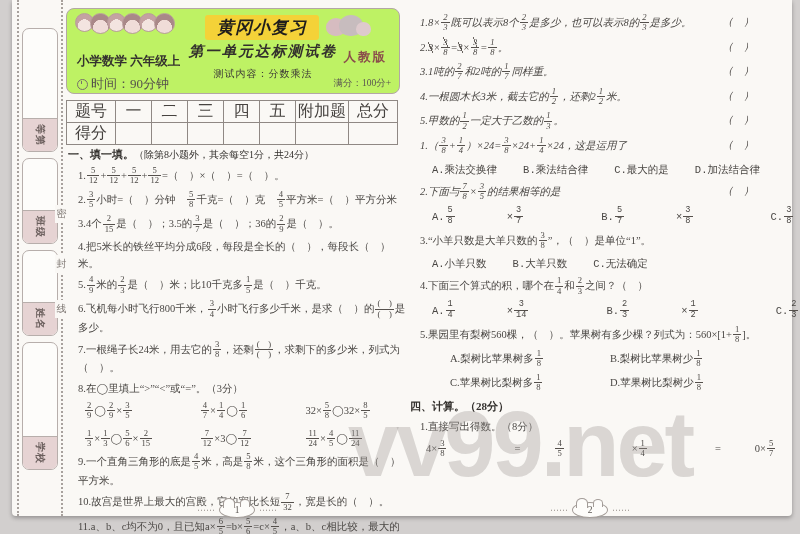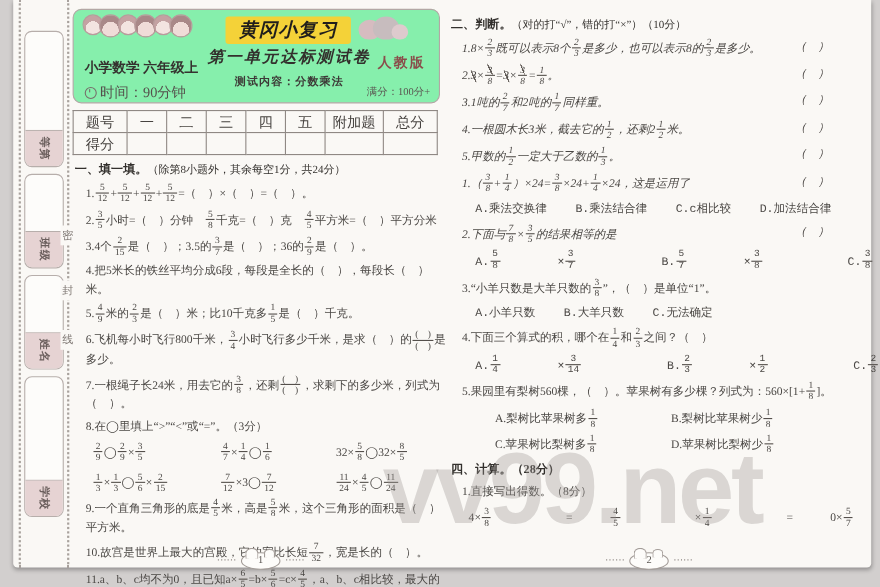--- a/index.html
+++ b/index.html
@@ -13,45 +13,45 @@
   .seal-line.l2{left:49px;}
   .side-box{position:absolute;left:10px;width:34px;border:1px solid #b7aeab;border-radius:7px;
             background:#fdfcfa;display:flex;flex-direction:column;justify-content:flex-end;}
   .side-label{height:32px;background:#e6d3d3;border-top:1px solid #b7aeab;border-radius:0 0 6px 6px;
               display:flex;align-items:center;justify-content:center;}
   .side-label span{transform:rotate(90deg);font-size:10px;font-weight:bold;color:#6b5f5d;white-space:nowrap;letter-spacing:1px;}
   .seal-char{position:absolute;left:43px;width:13px;text-align:center;font-size:10px;color:#7d7672;
              background:#faf8f5;padding:2px 0;}
   
   .header-box{position:absolute;left:54px;top:8px;width:332px;height:84px;border:1px solid #b3a7a5;
-              border-radius:8px;background:#86efac;}
+              border-radius:8px;background:#bef264;}
   .kids{position:absolute;left:8px;top:4px;display:flex;}
   .kid{width:17px;height:17px;border-radius:50%;margin-right:-4px;border:1px solid #b89c9c;
        background:radial-gradient(circle at 50% 70%, #f3e4e0 45%, #c4a2a2 46%);}
   .kid:nth-child(2n){background:radial-gradient(circle at 50% 70%, #f0dcd8 45%, #a98888 46%);width:19px;height:19px;}
   .series-title{position:absolute;left:110px;top:6px;width:170px;text-align:center;}
   .series-title .hl{display:inline-block;background:#f4d238;padding:1px 12px;border-radius:3px;
       font-family:"Liberation Sans",sans-serif;font-weight:bold;font-style:italic;font-size:17px;color:#201e1c;letter-spacing:1px;}
   .sub-title{position:absolute;left:96px;top:33px;width:200px;text-align:center;font-weight:bold;
              font-style:italic;font-size:14.5px;color:#33302d;letter-spacing:2px;}
-  .test-content{position:absolute;left:96px;top:58px;width:200px;text-align:center;font-weight:bold;
+  .test-content{position:absolute;left:96px;top:58px;width:200px;text-align:center;font-weight:normal;
                 font-size:10px;color:#3d3a37;letter-spacing:1px;}
   .book-label{position:absolute;left:10px;top:44px;font-weight:bold;font-size:12.5px;color:#35322f;}
   .time-row{position:absolute;left:10px;top:66px;font-size:13px;color:#55504c;display:flex;align-items:center;}
   .clock-icon{display:inline-block;width:9px;height:9px;border:1px solid #776f6b;border-radius:50%;
               margin-right:3px;position:relative;}
   .clock-icon::after{content:"";position:absolute;left:3px;top:1px;width:1px;height:3px;background:#776f6b;}
   .balloons{position:absolute;right:28px;top:6px;}
   .balloon{display:inline-block;width:20px;height:18px;border-radius:50% 50% 46% 46%;margin-left:-7px;}
   .b1{background:#d6bcc0;}.b2{background:#c7bcbe;width:24px;height:21px;}.b3{background:#decacd;width:15px;height:14px;}
   .edition{position:absolute;right:12px;top:40px;font-size:12.5px;font-weight:bold;color:#8a4d4b;letter-spacing:2px;}
   .full-score{position:absolute;right:8px;top:68px;font-size:9.5px;color:#5a5551;}
   
   .score-table{position:absolute;left:54px;top:100px;width:332px;border-collapse:collapse;}
-  .score-table td{border:1px solid #8f8884;height:19px;text-align:center;font-size:13px;color:#474340;padding:0 2px;}
+  .score-table td{border:1px solid #8f8884;height:19px;text-align:center;font-size:16px;color:#474340;padding:0 2px;}
   
   .page-col{position:absolute;font-size:10.5px;line-height:1.55;}
   .left-col{left:56px;top:146px;width:338px;}
   .right-col{left:398px;top:14px;width:360px;}
   .sec-title{font-weight:bold;font-size:11px;color:#33302d;margin-bottom:4px;}
   .sec-title .note{font-weight:normal;font-size:10px;}
   .item{margin:0 0 4.5px 10px;}
   .q8-grid{display:grid;grid-template-columns:1.15fr 1.05fr 1fr;margin:2px 0 4px 16px;row-gap:8px;}
   .tf-item{display:flex;margin:0 16px 5px 10px;font-style:italic;}
   .tf-item .qt{flex:1;padding-right:6px;}
@@ -302,21 +302,20 @@
         </span>=b×<span class="frac">
           <span class="fn">5</span>
           <span class="fd">6</span>
         </span>=c×<span class="frac">
           <span class="fn">4</span>
           <span class="fd">5</span>
         </span>，a、b、c相比较，最大的是（　），最小的是（　）。</div>
   </div>
 
   <div class="page-col right-col">
-    <div class="sec-title"><span>二、判断。</span><span class="note">（对的打“√”，错的打“×”）（10分）</span></div>
     <div class="tf-item">
       <span class="qt">1.8×<span class="frac">
             <span class="fn">2</span>
             <span class="fd">3</span>
           </span>既可以表示8个<span class="frac">
             <span class="fn">2</span>
             <span class="fd">3</span>
           </span>是多少，也可以表示8的<span class="frac">
             <span class="fn">2</span>
             <span class="fd">3</span>
@@ -379,21 +378,21 @@
             <span class="fd">8</span>
           </span>×24+<span class="frac">
             <span class="fn">1</span>
             <span class="fd">4</span>
           </span>×24，这是运用了</span>
       <span class="ans">（　）</span>
     </div>
     <div class="opt-row">
       <span>A.乘法交换律</span>
       <span>B.乘法结合律</span>
-      <span>C.c相比较</span>
+      <span>C.最大的是</span>
       <span>D.加法结合律</span>
     </div>
     <div class="tf-item">
       <span class="qt">2.下面与<span class="frac">
             <span class="fn">7</span>
             <span class="fd">8</span>
           </span>×<span class="frac">
             <span class="fn">3</span>
             <span class="fd">5</span>
           </span>的结果相等的是</span>

